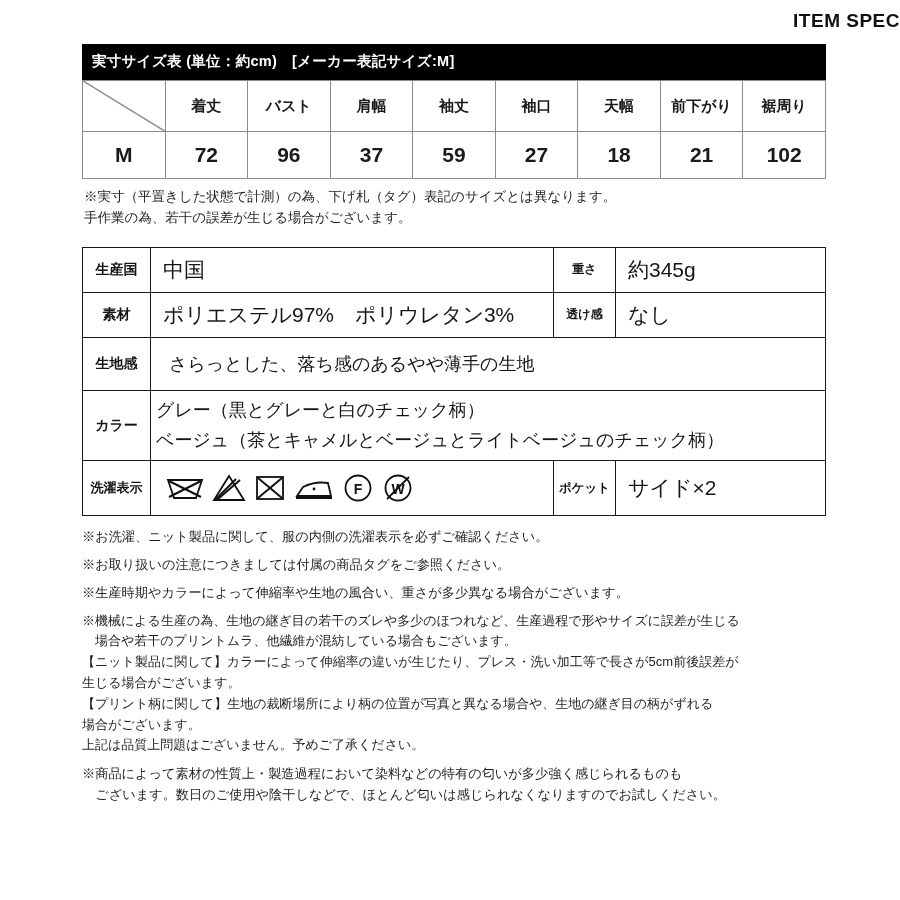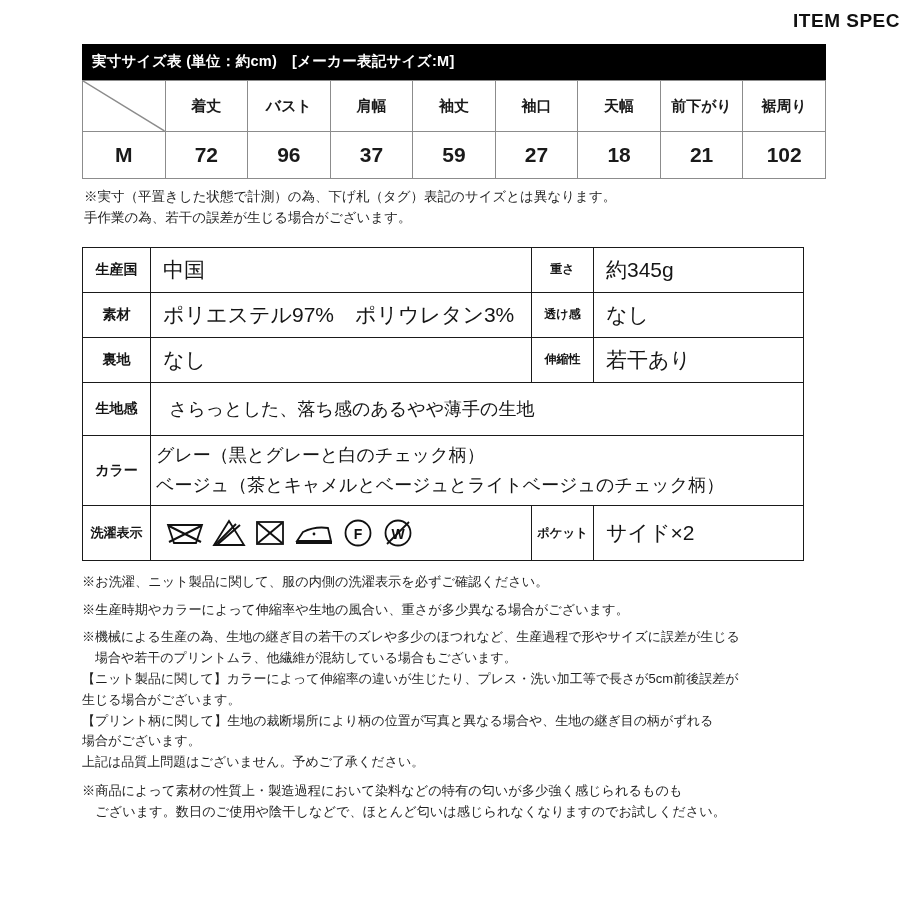--- a/index.html
+++ b/index.html
@@ -76,21 +76,21 @@
 
   .size-note {
     margin: 8px 0 0 84px;
     font-size: 13.5px;
     line-height: 1.55;
     color: #1f1f1f;
   }
 
   
   .spec-wrap {
-    margin: 18px 96px 0 82px;
+    margin: 18px 74px 0 82px;
   }
   table.spec {
     border-collapse: collapse;
     width: 100%;
     table-layout: fixed;
   }
   table.spec td {
     border: 1px solid #1a1a1a;
     vertical-align: middle;
     font-size: 17px;
@@ -199,26 +199,20 @@
         <td class="lbl2">重さ</td>
         <td class="val">約345g</td>
       </tr>
       <tr>
         <td class="lbl">素材</td>
         <td class="val">ポリエステル97%　ポリウレタン3%</td>
         <td class="lbl2">透け感</td>
         <td class="val">なし</td>
       </tr>
       <tr>
-        <td class="lbl">裏地</td>
-        <td class="val">なし</td>
-        <td class="lbl2">伸縮性</td>
-        <td class="val">若干あり</td>
-      </tr>
-      <tr>
         <td class="lbl">生地感</td>
         <td class="val" colspan="3" style="font-size:18px;padding:14px 18px;">さらっとした、落ち感のあるやや薄手の生地</td>
       </tr>
       <tr>
         <td class="lbl">カラー</td>
         <td class="val two-line" colspan="3" style="font-size:18px;padding:5px;">
           <div>グレー（黒とグレーと白のチェック柄）</div>
           <div>ベージュ（茶とキャメルとベージュとライトベージュのチェック柄）</div>
         </td>
       </tr>
@@ -282,20 +276,21 @@
         </td>
         <td class="lbl2" style="font-size:12.5px;">ポケット</td>
         <td class="val">サイド×2</td>
       </tr>
     </tbody>
       </table>
   </div>
 
   <div class="notes">
     <p>※お洗濯、ニット製品に関して、服の内側の洗濯表示を必ずご確認ください。</p>
+    <p>※お取り扱いの注意につきましては付属の商品タグをご参照ください。</p>
     <p>※生産時期やカラーによって伸縮率や生地の風合い、重さが多少異なる場合がございます。</p>
     <p class="tight small">※機械による生産の為、生地の継ぎ目の若干のズレや多少のほつれなど、生産過程で形やサイズに誤差が生じる</p>
     <p class="tight small">　場合や若干のプリントムラ、他繊維が混紡している場合もございます。</p>
     <p class="tight small">【ニット製品に関して】カラーによって伸縮率の違いが生じたり、プレス・洗い加工等で長さが5cm前後誤差が</p>
     <p class="tight small">生じる場合がございます。</p>
     <p class="tight small">【プリント柄に関して】生地の裁断場所により柄の位置が写真と異なる場合や、生地の継ぎ目の柄がずれる</p>
     <p class="tight small">場合がございます。</p>
     <p class="small">上記は品質上問題はございません。予めご了承ください。</p>
     <p class="tight">※商品によって素材の性質上・製造過程において染料などの特有の匂いが多少強く感じられるものも</p>
     <p>　ございます。数日のご使用や陰干しなどで、ほとんど匂いは感じられなくなりますのでお試しください。</p>

